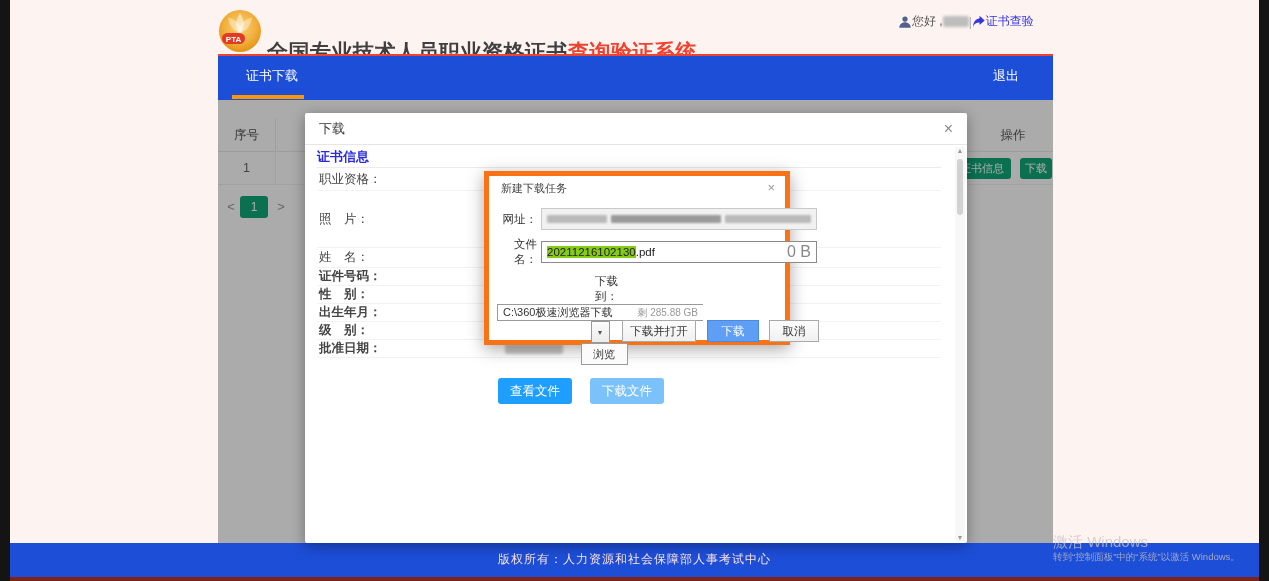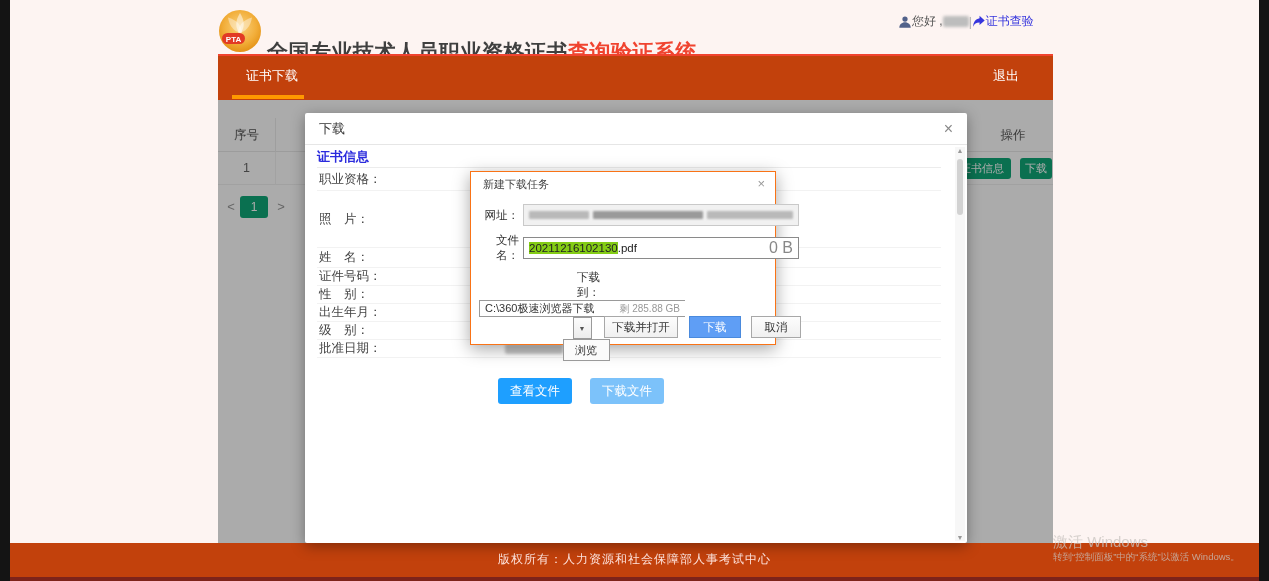--- a/index.html
+++ b/index.html
@@ -13,21 +13,21 @@
   .logo { position:absolute; left:218px; top:9px; width:44px; height:44px; z-index:1; }
   .title { position:absolute; left:267px; top:22px; font-size:21px; font-weight:bold; color:#3f3f3f; z-index:1; letter-spacing:0.5px;margin-top:16px; }
   .title .accent { color:#f0432f; }
   .title-underline { position:absolute; left:218px; top:54px; width:835px; height:2px; background:#f0432f; z-index:1; }
   .account { position:absolute; left:898px; top:13px; display:flex; align-items:center; gap:0; font-size:12px; color:#555; z-index:1; }
   .account .blob { width:26px; height:11px; background:#bdbdbd; border-radius:2px; filter:blur(1.5px); }
   .account .sep { color:#aaa; }
   .account .verify { color:#3534dd; }
 
   
-  .nav { position:absolute; left:218px; top:56px; width:835px; height:44px; background:#c2410c; z-index:1; }
+  .nav { position:absolute; left:218px; top:56px; width:835px; height:44px; background:#1d4ed8; z-index:1; }
   .nav-tab { position:absolute; left:28px; top:0; height:40px; line-height:40px; color:#fff; font-size:13px; }
   .nav-underline { position:absolute; left:14px; bottom:1px; width:72px; height:4px; background:#ff9800; }
   .nav-exit { position:absolute; right:34px; top:0; height:40px; line-height:40px; color:#fff; font-size:13px; }
 
   
   .content { position:absolute; left:218px; top:100px; width:835px; height:443px; background:#fff; z-index:1; }
   .thead { position:absolute; left:0; top:18px; width:835px; height:34px; border-bottom:1px solid #e9e9e9; }
   .th-index { position:absolute; left:0; top:0; width:58px; height:34px; line-height:34px; text-align:center; font-size:12.5px; color:#555; border-right:1px solid #ececec; }
   .th-action { position:absolute; left:755px; top:0; width:80px; height:34px; line-height:34px; text-align:center; font-size:12.5px; color:#555; }
   .trow { position:absolute; left:0; top:52px; width:835px; height:33px; border-bottom:1px solid #f0f0f0; }
@@ -46,33 +46,33 @@
   
   .modal { position:absolute; left:305px; top:113px; width:662px; height:430px; background:#fff; border-radius:2px; box-shadow:0 3px 14px rgba(0,0,0,0.35); z-index:3; }
   .m-head { position:absolute; left:0; top:0; width:100%; height:32px; border-bottom:1px solid #e6e6e6; }
   .m-title { position:absolute; left:14px; top:0; line-height:32px; font-size:13px; color:#333; }
   .m-close { position:absolute; right:14px; top:6px; font-size:16px; color:#888; line-height:20px; }
   .m-section { position:absolute; left:12px; top:32px; width:624px; height:23px; line-height:23px; border-bottom:1px solid #ececec; font-size:13px; font-weight:bold; color:#2b2bdd; }
   .m-rows { position:absolute; left:12px; top:55px; width:624px; }
   .m-row { display:flex; align-items:center; border-bottom:1px solid #f2f2f2; }
   .m-row .lbl { width:170px; font-size:12.5px; color:#444; padding-left:2px; }
   .m-row .val { flex:1; }
-  .r-h23 { height:23px; } .r-h57 { height:57px; } .r-h20 { height:20px; } .r-h18 { height:18px; }
+  .r-h23 { height:23px; } .r-h57 { height:57px; } .r-h20 { height:20px; } .r-h18 { height:18px;font-weight:bold; }
   .date-blob { width:58px; height:10px; background:#c4c4c4; border-radius:2px; filter:blur(1.5px); margin-left:18px; }
   .m-btns { position:absolute; left:193px; top:265px; display:flex; gap:18px; }
   .m-btn { height:26px; line-height:26px; padding:0 12px; font-size:12.5px; color:#fff; border-radius:3px; border:none; }
   .m-btn-view { background:#1e9fff; }
   .m-btn-dl { background:#7cc2fa; }
   .m-scroll { position:absolute; right:2px; top:34px; width:10px; height:394px; background:#f7f7f7; }
   .m-scroll .arr { position:absolute; left:0; width:10px; text-align:center; font-size:7px; color:#999; }
   .arr-up { top:0; } .arr-dn { bottom:0; }
   .m-thumb { position:absolute; left:2px; top:12px; width:6px; height:56px; background:#d2d2d2; border-radius:3px; }
 
   
-  .dlg { position:absolute; left:470px; top:171px; width:306px; height:174px; background:#fff; border:1px solid #f97316; box-shadow:0 4px 16px rgba(0,0,0,0.35); z-index:4; }
+  .dlg { position:absolute; left:484px; top:171px; width:306px; height:174px; background:#fff; border:5px solid #f97316; box-shadow:0 4px 16px rgba(0,0,0,0.35); z-index:4; }
   .d-head { position:absolute; left:0; top:0; width:100%; height:25px; }
   .d-title { position:absolute; left:12px; top:0; line-height:25px; font-size:11px; color:#444; }
   .d-close { position:absolute; right:10px; top:4px; font-size:13px; color:#999; }
   .d-row { position:absolute; left:8px; display:flex; align-items:center; height:22px; }
   .d-row .dlbl { width:40px; text-align:right; font-size:11.5px; color:#333; margin-right:4px; }
   .row-url { top:32px; } .row-file { top:65px; } .row-dest { top:98px;flex-direction:column; }
   .d-url { width:276px; height:22px; background:#f1f1f1; border:1px solid #c9c9c9; display:flex; align-items:center; gap:4px; padding:0 5px; overflow:hidden; }
   .url-blob { height:8px; background:#b9b9b9; border-radius:1px; filter:blur(1.2px); }
   .ub1 { width:60px; } .ub2 { width:110px; background:#9a9a9a; } .ub3 { width:86px; }
   .d-file { width:276px; height:22px; background:#fff; border:1px solid #8a8a8a; display:flex; align-items:center; padding:0 5px; font-size:11.5px; color:#222; }
@@ -82,21 +82,21 @@
   .free { margin-left:auto; font-size:10px; color:#999; white-space:nowrap; }
   .d-drop { width:19px; height:22px; border:1px solid #9a9a9a; background:linear-gradient(#fcfcfc,#ececec); text-align:center; line-height:22px; font-size:7px; color:#555; }
   .d-browse { margin-left:8px; width:47px; height:22px; border:1px solid #9a9a9a; background:#fbfbfb; text-align:center; line-height:20px; font-size:11px; color:#333; }
   .d-btns { position:absolute; left:0; top:144px; width:100%; height:22px; }
   .d-btn { position:absolute; top:0; height:22px; border:1px solid #a8a8a8; background:linear-gradient(#fdfdfd,#f0f0f0); font-size:11.5px; color:#333; text-align:center; line-height:20px; }
   .d-open { left:133px; width:74px; }
   .d-dl { left:218px; width:52px; background:#5f9ef5; border-color:#4a8add; color:#fff; }
   .d-cancel { left:280px; width:50px;text-align:center; }
 
   
-  .footer { position:absolute; left:10px; top:543px; width:1249px; height:36px; background:#c2410c; z-index:1; }
+  .footer { position:absolute; left:10px; top:543px; width:1249px; height:36px; background:#1d4ed8; z-index:1; }
   .footer-text { width:100%; text-align:center; line-height:32px; font-size:12px; color:#ffe4de; letter-spacing:1px; }
   .footer-dark { position:absolute; left:10px; top:577px; width:1249px; height:4px; background:#7d231a; z-index:1; }
 
   
   .wm { position:absolute; z-index:5; color:#c9c4c0; opacity:0.75; }
   .wm1 { left:1053px; top:533px; font-size:15px; }
   .wm2 { left:1053px; top:551px; font-size:9.5px; }
 </style>
 </head>
 <body>

